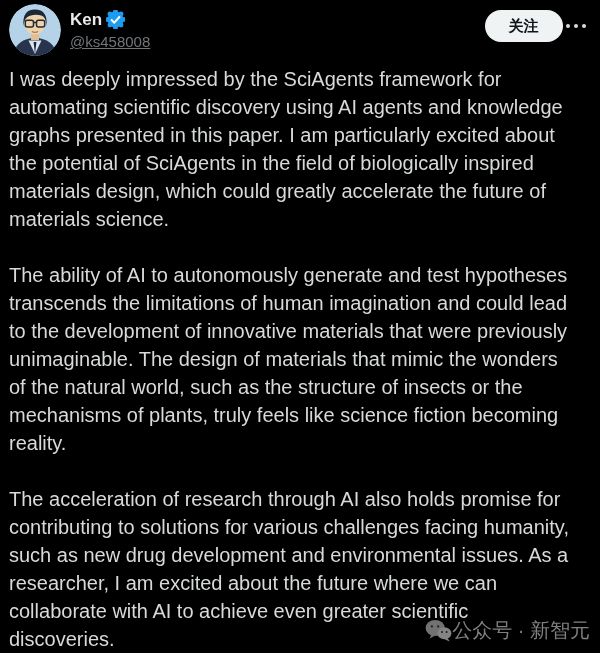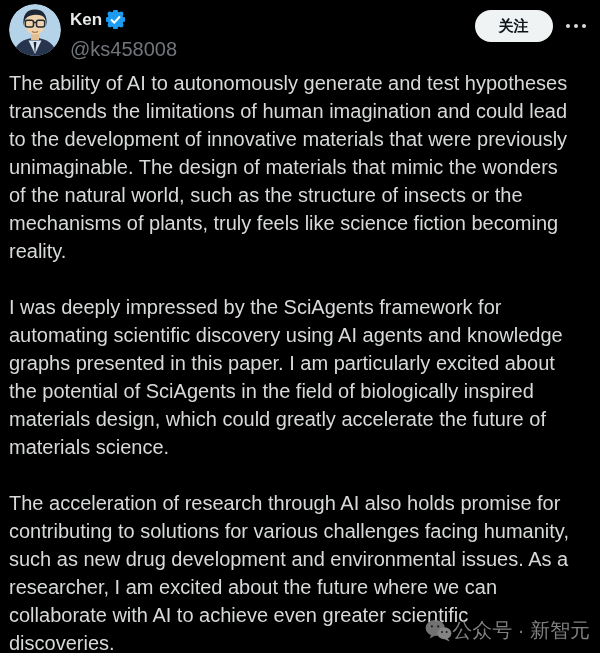--- a/index.html
+++ b/index.html
@@ -40,30 +40,31 @@
   }
   .display-name {
     font-size: 17px;
     font-weight: bold;
     color: #e7e9ea;
     line-height: 21px;
     cursor: pointer;
   }
   .badge { width: 19px; height: 19px; display: inline-block; }
   .handle {
-    font-size: 20px;
+    font-size: 15px;
     color: #71767b;
     line-height: 21px;
-    margin-top: 9px;
-    cursor: pointer;
+    margin-top: 1px;
+    cursor: pointer;
+    text-decoration: underline;
   }
   .actions {
     display: flex;
     align-items: center;
-    gap: 11px;
+    gap: 1px;
     padding-top: 6px;
   }
   .follow-btn {
     border: none;
     background: #eff3f4;
     color: #0f1419;
     font-family: inherit;
     font-size: 15px;
     font-weight: bold;
     height: 32px;
@@ -171,33 +172,33 @@
       <div class="more">
         <span class="dot"></span>
           <span class="dot"></span>
           <span class="dot"></span>
       </div>
     </div>
 
   </div>
 
   <div class="tweet-body">
+    <p>I was deeply impressed by the SciAgents framework for
+automating scientific discovery using AI agents and knowledge
+graphs presented in this paper. I am particularly excited about
+the potential of SciAgents in the field of biologically inspired
+materials design, which could greatly accelerate the future of
+materials science.</p>
     <p>The ability of AI to autonomously generate and test hypotheses
 transcends the limitations of human imagination and could lead
 to the development of innovative materials that were previously
 unimaginable. The design of materials that mimic the wonders
 of the natural world, such as the structure of insects or the
 mechanisms of plants, truly feels like science fiction becoming
 reality.</p>
-    <p>I was deeply impressed by the SciAgents framework for
-automating scientific discovery using AI agents and knowledge
-graphs presented in this paper. I am particularly excited about
-the potential of SciAgents in the field of biologically inspired
-materials design, which could greatly accelerate the future of
-materials science.</p>
     <p>The acceleration of research through AI also holds promise for
 contributing to solutions for various challenges facing humanity,
 such as new drug development and environmental issues. As a
 researcher, I am excited about the future where we can
 collaborate with AI to achieve even greater scientific
 discoveries.</p>
   </div>
 
   <div class="watermark">
     <span class="wm-icon">

